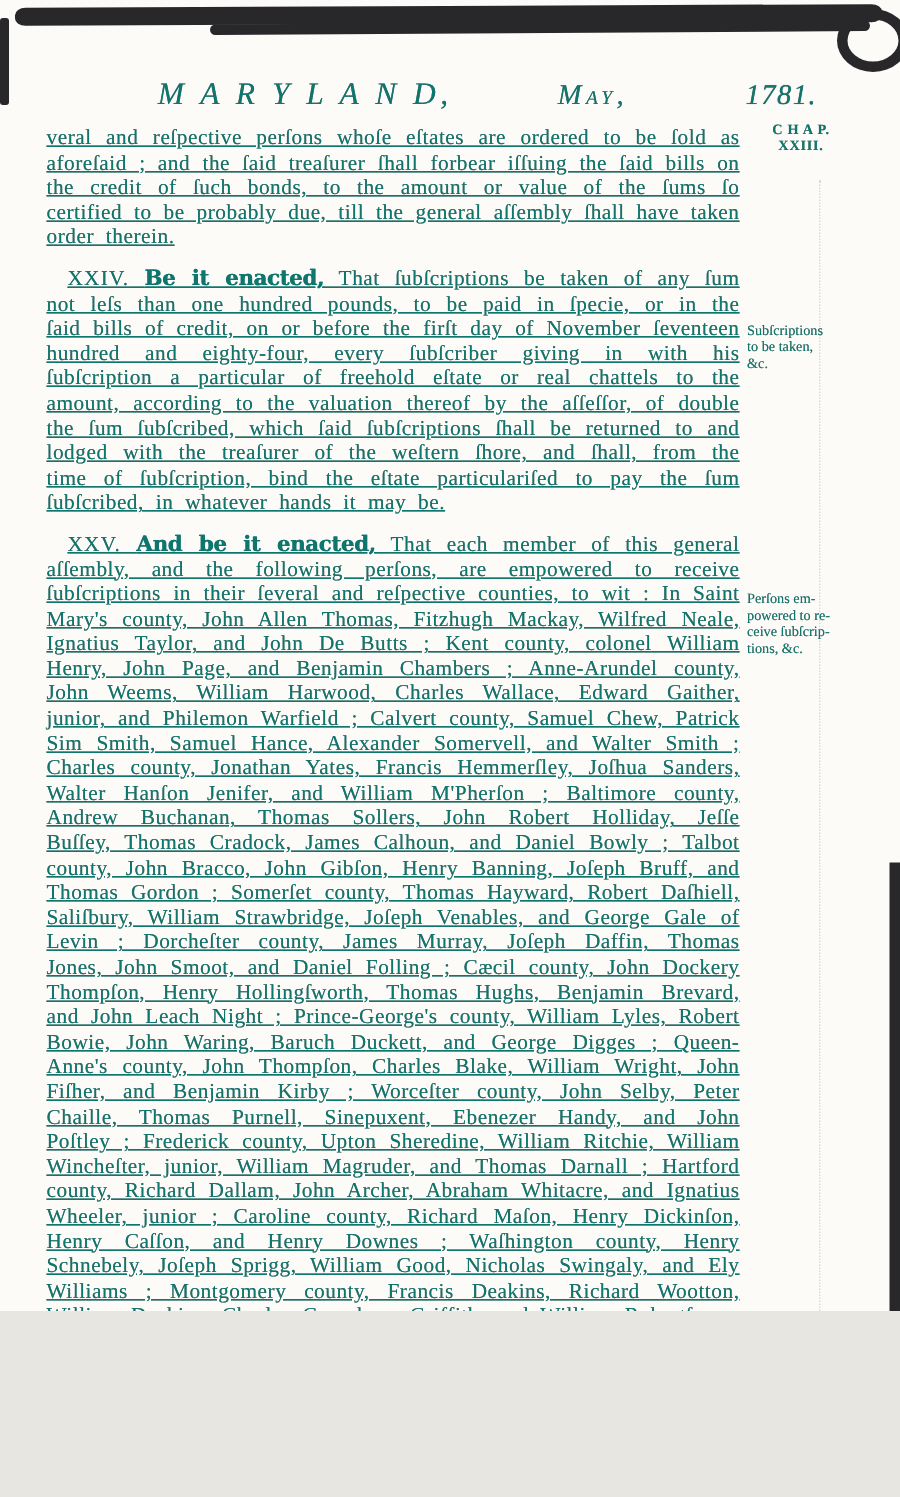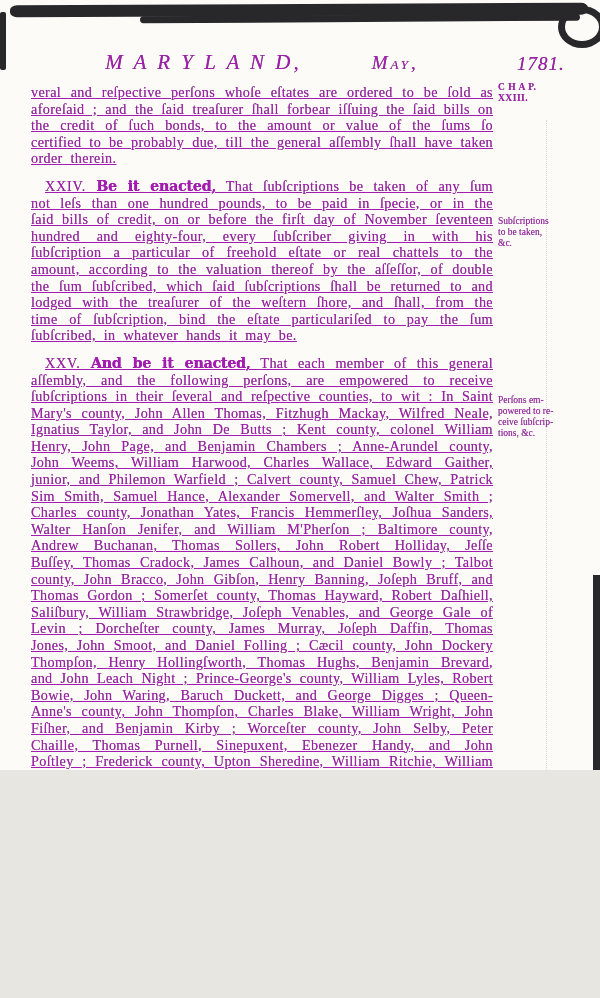--- a/index.html
+++ b/index.html
@@ -1,24 +1,24 @@
 <!DOCTYPE html>
 <html><head>
 <meta charset="utf-8">
 <style>
   html, body { margin: 0; padding: 0; background: #e8e6e1; }
   .page {
     position: relative;
     width: 600px;
-    height: 770px;
+    height: 874px;
     margin: 0 auto;
     background: #fcfbf8;
     overflow: hidden;
     font-family: "Liberation Serif", serif;
-    color: #a21caf;
+    color: #0f766e;
   }
 
   
   .artifact { position: absolute; background: #28282b; }
   .artifact-top-1 { top: 4px; left: 10px; width: 578px; height: 12px; border-radius: 7px / 5px; transform: rotate(-0.25deg); }
   .artifact-top-2 { top: 15px; left: 140px; width: 440px; height: 7px; border-radius: 4px; transform: rotate(-0.35deg); }
   .artifact-top-hook { top: 6px; right: -6px; width: 34px; height: 28px; background: transparent; border: 7px solid #28282b; border-radius: 50%; }
   .artifact-left-top { top: 12px; left: 0; width: 6px; height: 58px; border-radius: 2px; }
   .artifact-left-bottom { top: 945px; left: 0; width: 5px; height: 34px; }
   .artifact-right-strip { top: 575px; right: 0; width: 7px; height: 423px; }
@@ -38,21 +38,20 @@
   }
   .header-month {
     font-style: italic; font-variant: small-caps; font-size: 19px; letter-spacing: 3px;
     text-shadow: 0 0 0.4px rgba(20,20,20,0.6);
     margin-left: 44px;
   }
   .header-year {
     position: absolute; top: 53px; left: 497px;
     font-style: italic; font-size: 19px; letter-spacing: 1px;
     text-shadow: 0 0 0.5px rgba(20,20,20,0.7);
-    margin-left: 20px;
   }
 
   
   .text-column { position: absolute; top: 84px; left: 31px; width: 462px; text-decoration: underline; }
   .body-para {
     margin: 0 0 11px 0;
     font-size: 14.2px;
     line-height: 16.6px;
     text-align: justify;
     letter-spacing: 0.35px;
@@ -68,21 +67,21 @@
     text-shadow: 0.35px 0 0 currentColor;
   }
 
   
   .margin-note {
     position: absolute; left: 498px; width: 72px;
     font-size: 9.5px; line-height: 11px;
     white-space: pre-line;
     text-shadow: 0 0 0.3px rgba(25,25,25,0.5);
   }
-  .margin-note.chap { top: 82px; font-weight: 700; letter-spacing: 0.5px; }
+  .margin-note.chap { top: 82px; font-weight: 700; letter-spacing: 0.5px; text-align: center; }
   .margin-note.subs { top: 216px; }
   .margin-note.persons { top: 395px; }
 
   
   .footer-signature {
     position: absolute; top: 917px; left: 296px;
     font-size: 16px; font-weight: 600; letter-spacing: 1px;
     text-shadow: 0 0 0.4px rgba(25,25,25,0.6);
   }
   .footer-catchword {

